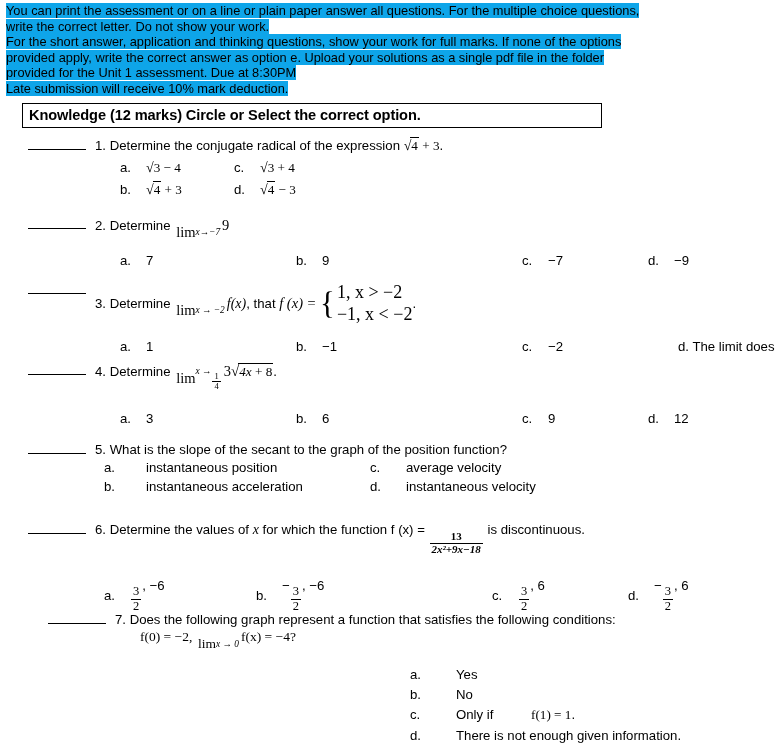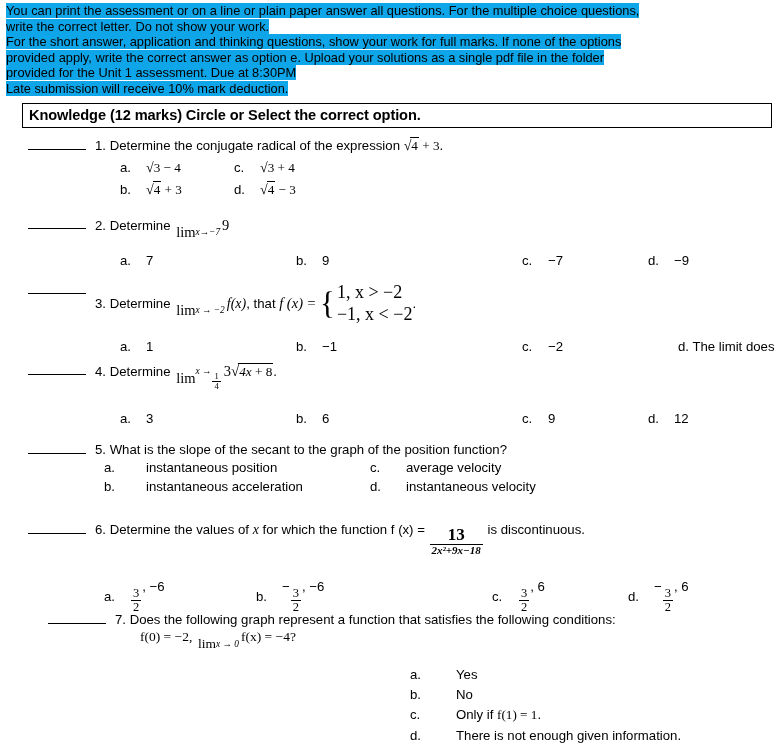--- a/index.html
+++ b/index.html
@@ -23,21 +23,21 @@
     line-height: 15.6px;
   }
   .intro p {
     margin: 0;
   }
   .hl { background: #0ea5e9; }
 
   
   .header-box {
     margin: 6px 0 0 22px;
-    width: 750px;
+    width: 580px;
     box-sizing: border-box;
     border: 1.6px solid #000;
     padding: 3px 6px 4px 6px;
     font-size: 14.6px;
     font-weight: bold;
     letter-spacing: -0.1px;
   }
 
   
   .q {
@@ -112,21 +112,21 @@
   
   .frac {
     display: inline-flex;
     flex-direction: column;
     align-items: center;
     vertical-align: -0.45em;
     line-height: 1.08;
     margin: 0 1px;
     font-family: "Liberation Serif", serif;
   }
-  .frac .num { font-weight: bold; font-size: 17px; font-style: normal;}
+  .frac .num { font-weight: bold; font-size: 11px; font-style: normal;}
   .frac .den {
     border-top: 1.3px solid #000;
     font-weight: bold;
     font-size: 11px;
     padding: 0 2px;
     font-style: normal;
   }
   .frac.small { vertical-align: -0.42em; }
   .frac.small .num, .frac.small .den { font-size: 12.5px; font-weight: normal; }
   .frac.tiny { vertical-align: -0.5em; }
@@ -355,17 +355,17 @@
       <span class="op" style="font-size:13.5px;">lim</span>
       <span class="sub">x → 0</span>
     </span><span class="mathserif" style="font-size:13.5px; font-style:normal;">f(x) = −4?</span>
   </div>
   <div class="opts" style="grid-template-columns: 46px 1fr; margin-left:390px; margin-top:16px; row-gap:5px;">
     <span class="opt-lbl">a.</span>
     <span class="opt-val">Yes</span>
     <span class="opt-lbl">b.</span>
     <span class="opt-val">No</span>
     <span class="opt-lbl">c.</span>
-    <span class="opt-val"><span>Only if </span><span class="mathserif" style="font-style:normal;">f(1) = 1</span><span>.</span></span>
+    <span class="opt-val"><span>Only if </span><span class="mathserif" style="font-style:normal;margin-left:34px;">f(1) = 1</span><span>.</span></span>
     <span class="opt-lbl">d.</span>
     <span class="opt-val">There is not enough given information.</span>
   </div>
 </div>
 
 </body></html>

